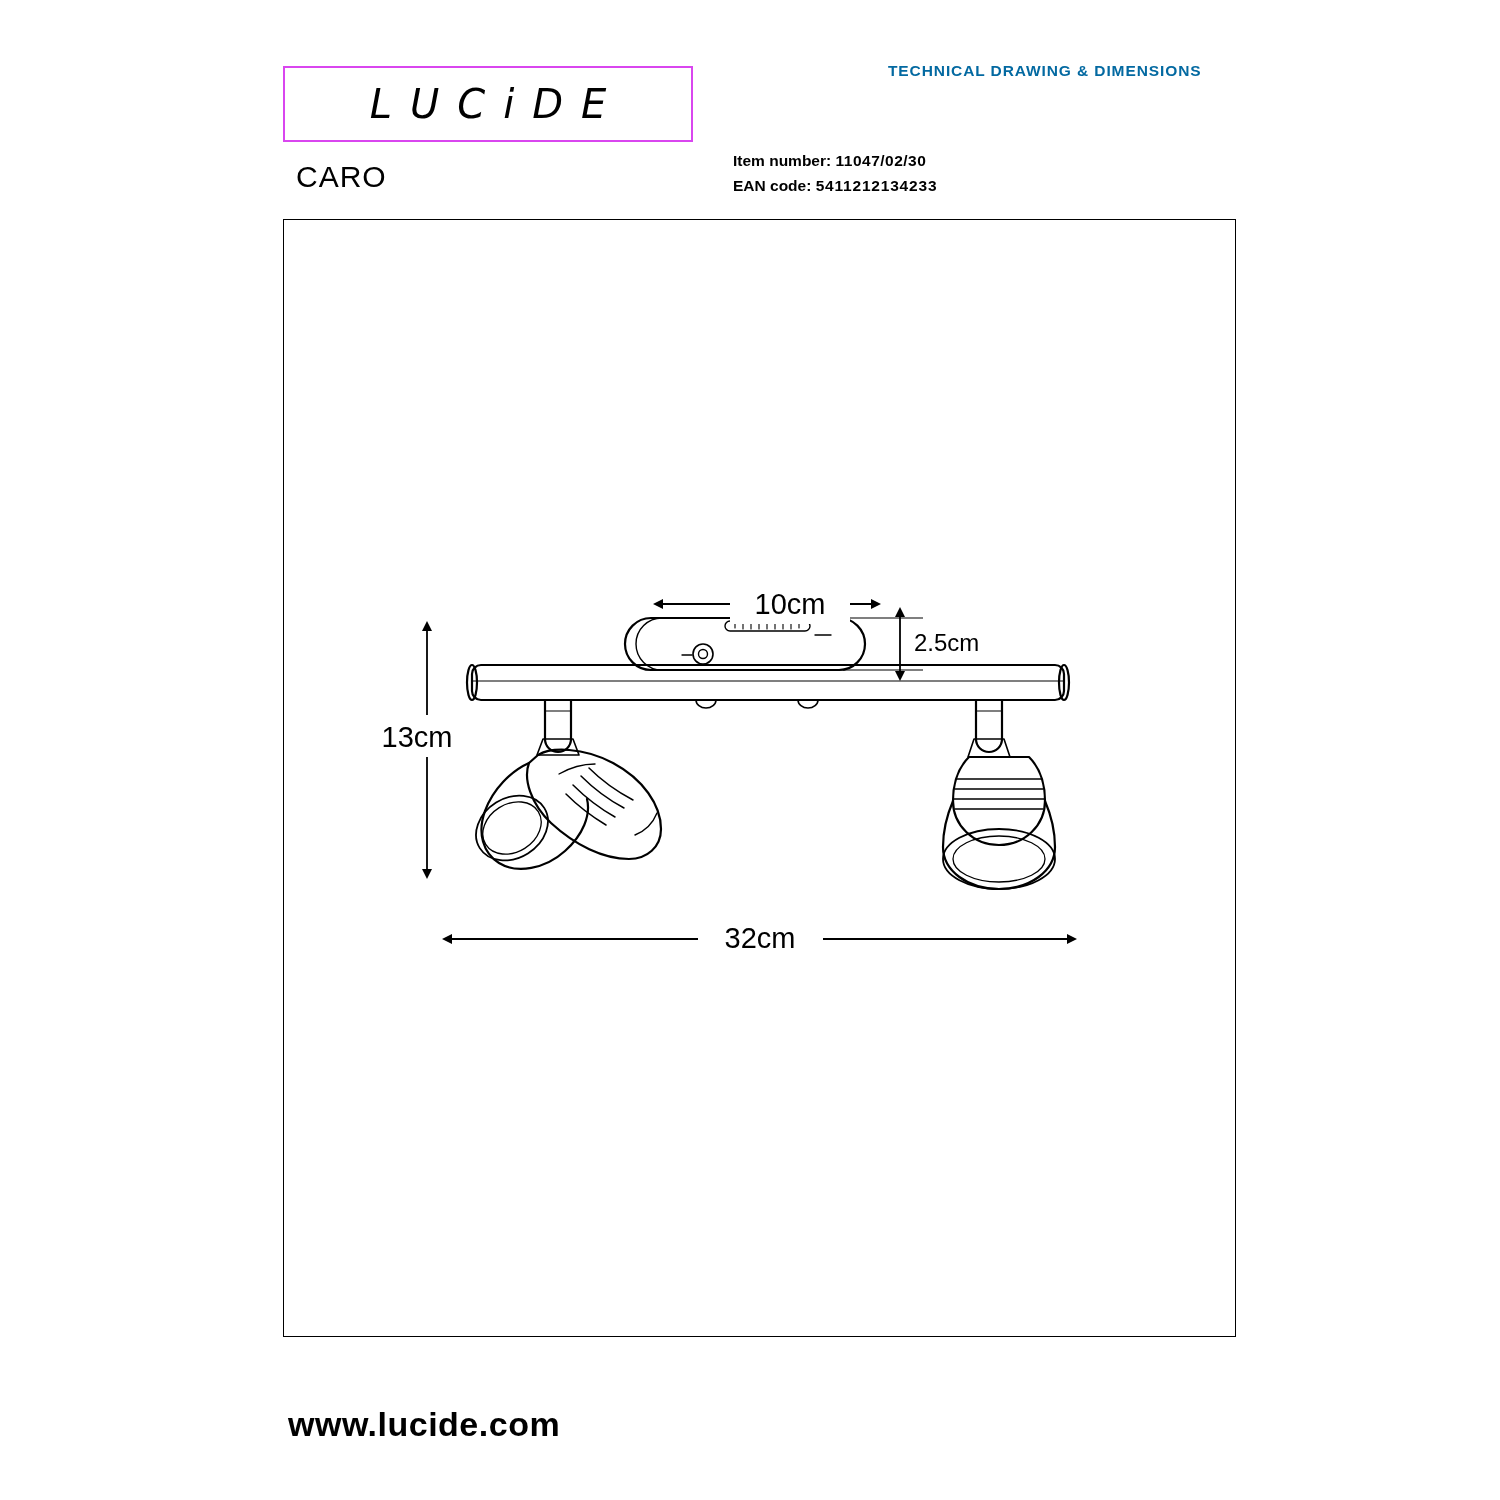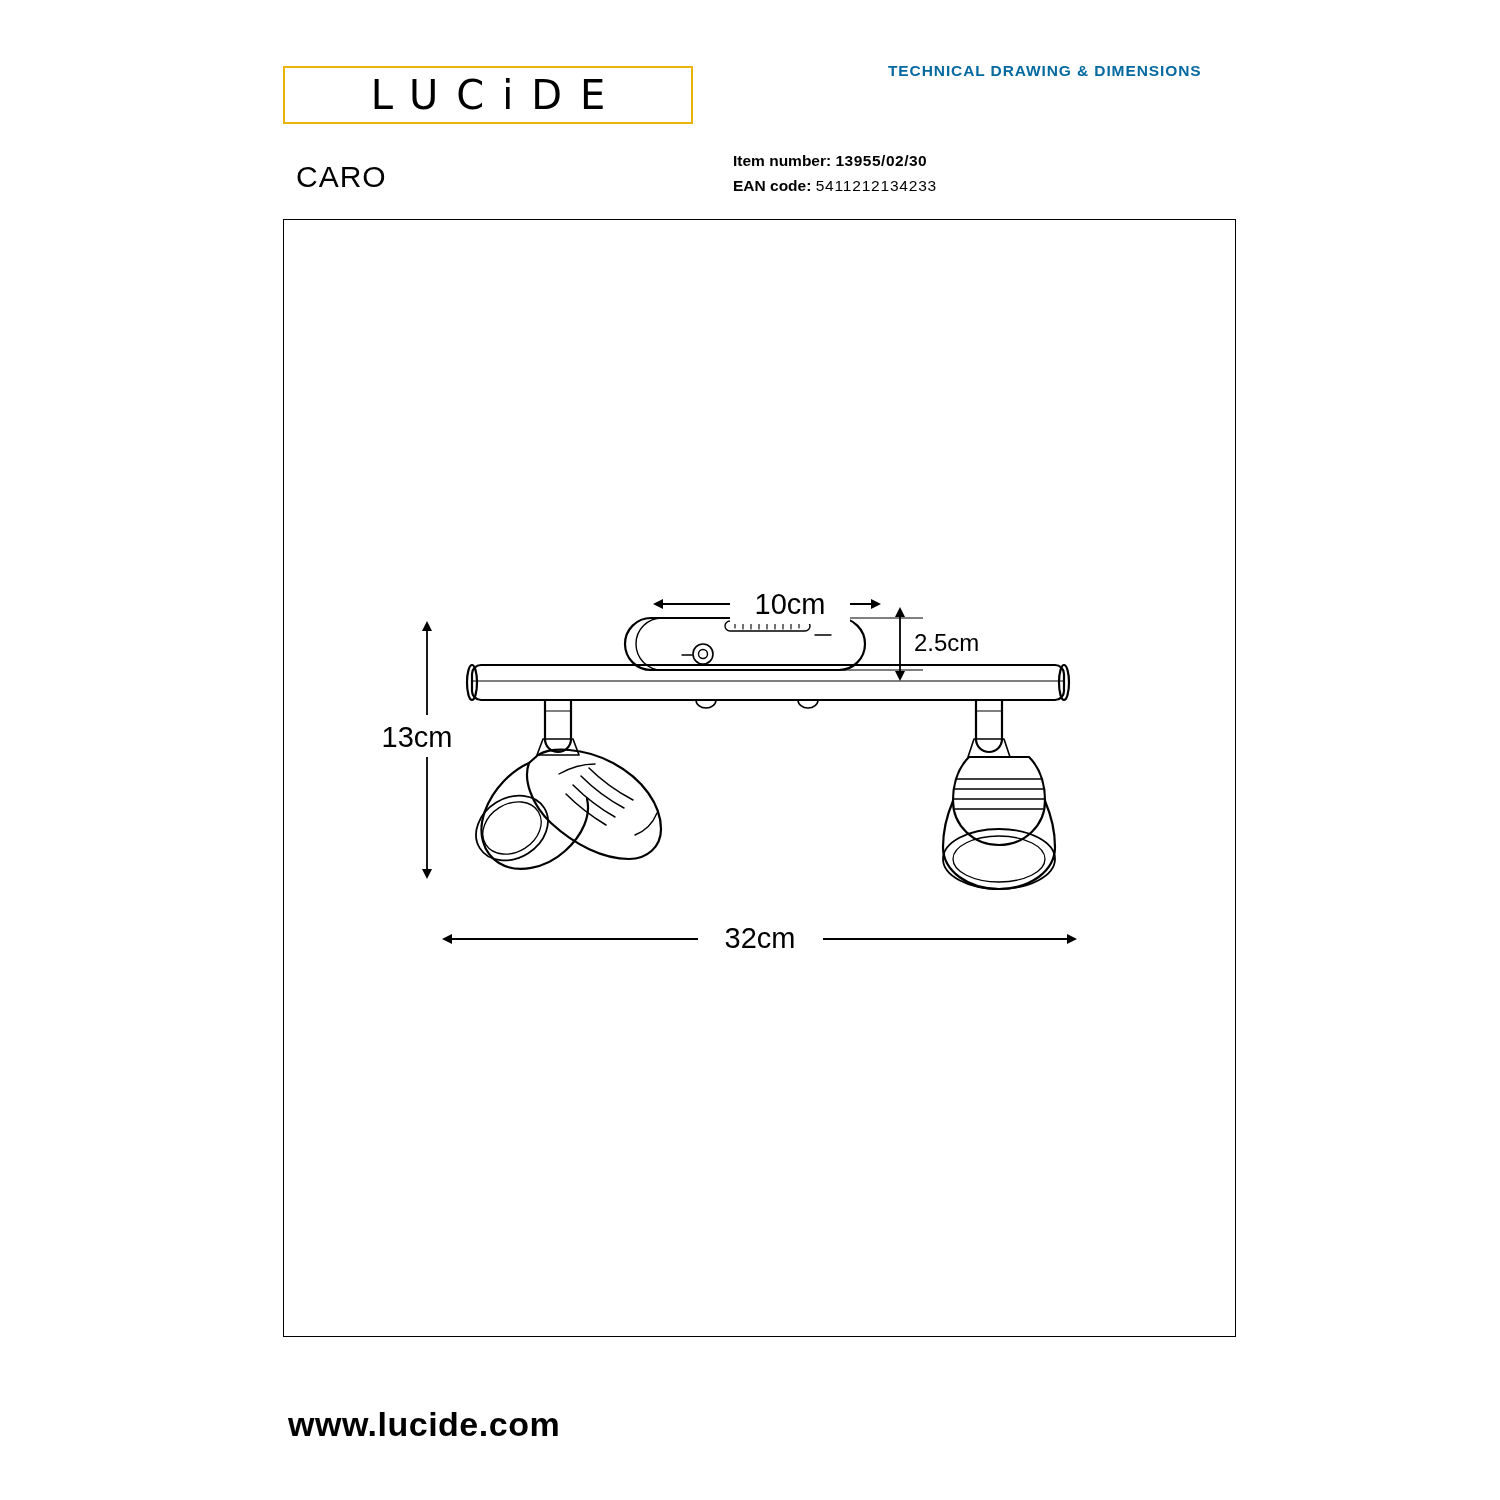--- a/index.html
+++ b/index.html
@@ -22,23 +22,24 @@
     width: 1500px;
     height: 1500px;
   }
 
   
   .logo-box {
     position: absolute;
     left: 283px;
     top: 66px;
     width: 410px;
-    height: 58px;
-    border: 2px solid #eab308;
+    height: 76px;
+    border: 2px solid #d946ef;
     box-sizing: border-box;
+    font-style: italic;
   }
   .logo-text {
     position: absolute;
     left: 0; top: 0;
     width: 100%;
     height: 100%;
     display: flex;
     align-items: center;
     justify-content: center;
     font-size: 40px;
@@ -76,21 +77,21 @@
   }
   .item-number .value { letter-spacing: 0.5px; }
 
   .ean {
     position: absolute;
     left: 733px;
     top: 177px;
     font-size: 15.5px;
     font-weight: 700;
   }
-  .ean .value { font-weight: 400; letter-spacing: 0.8px; margin-top: 20px; }
+  .ean .value { font-weight: 700; letter-spacing: 0.8px; margin-top: 20px; }
 
   
   .frame {
     position: absolute;
     left: 283px;
     top: 219px;
     width: 953px;
     height: 1118px;
     border: 1.6px solid #000;
     box-sizing: border-box;
@@ -130,21 +131,21 @@
   <div class="logo-box">
     <div class="logo-text">LUCiDE</div>
   </div>
 
   <div class="tech-title">TECHNICAL DRAWING &amp; DIMENSIONS</div>
 
   <div class="product-name">CARO</div>
 
   <div class="item-number">
     <span>Item number:</span>
-    <span class="value">13955/02/30</span>
+    <span class="value">11047/02/30</span>
   </div>
 
   <div class="ean">
     <span>EAN code:</span>
     <span class="value">5411212134233</span>
   </div>
 
   <div class="frame"></div>
 
   <div class="drawing">

